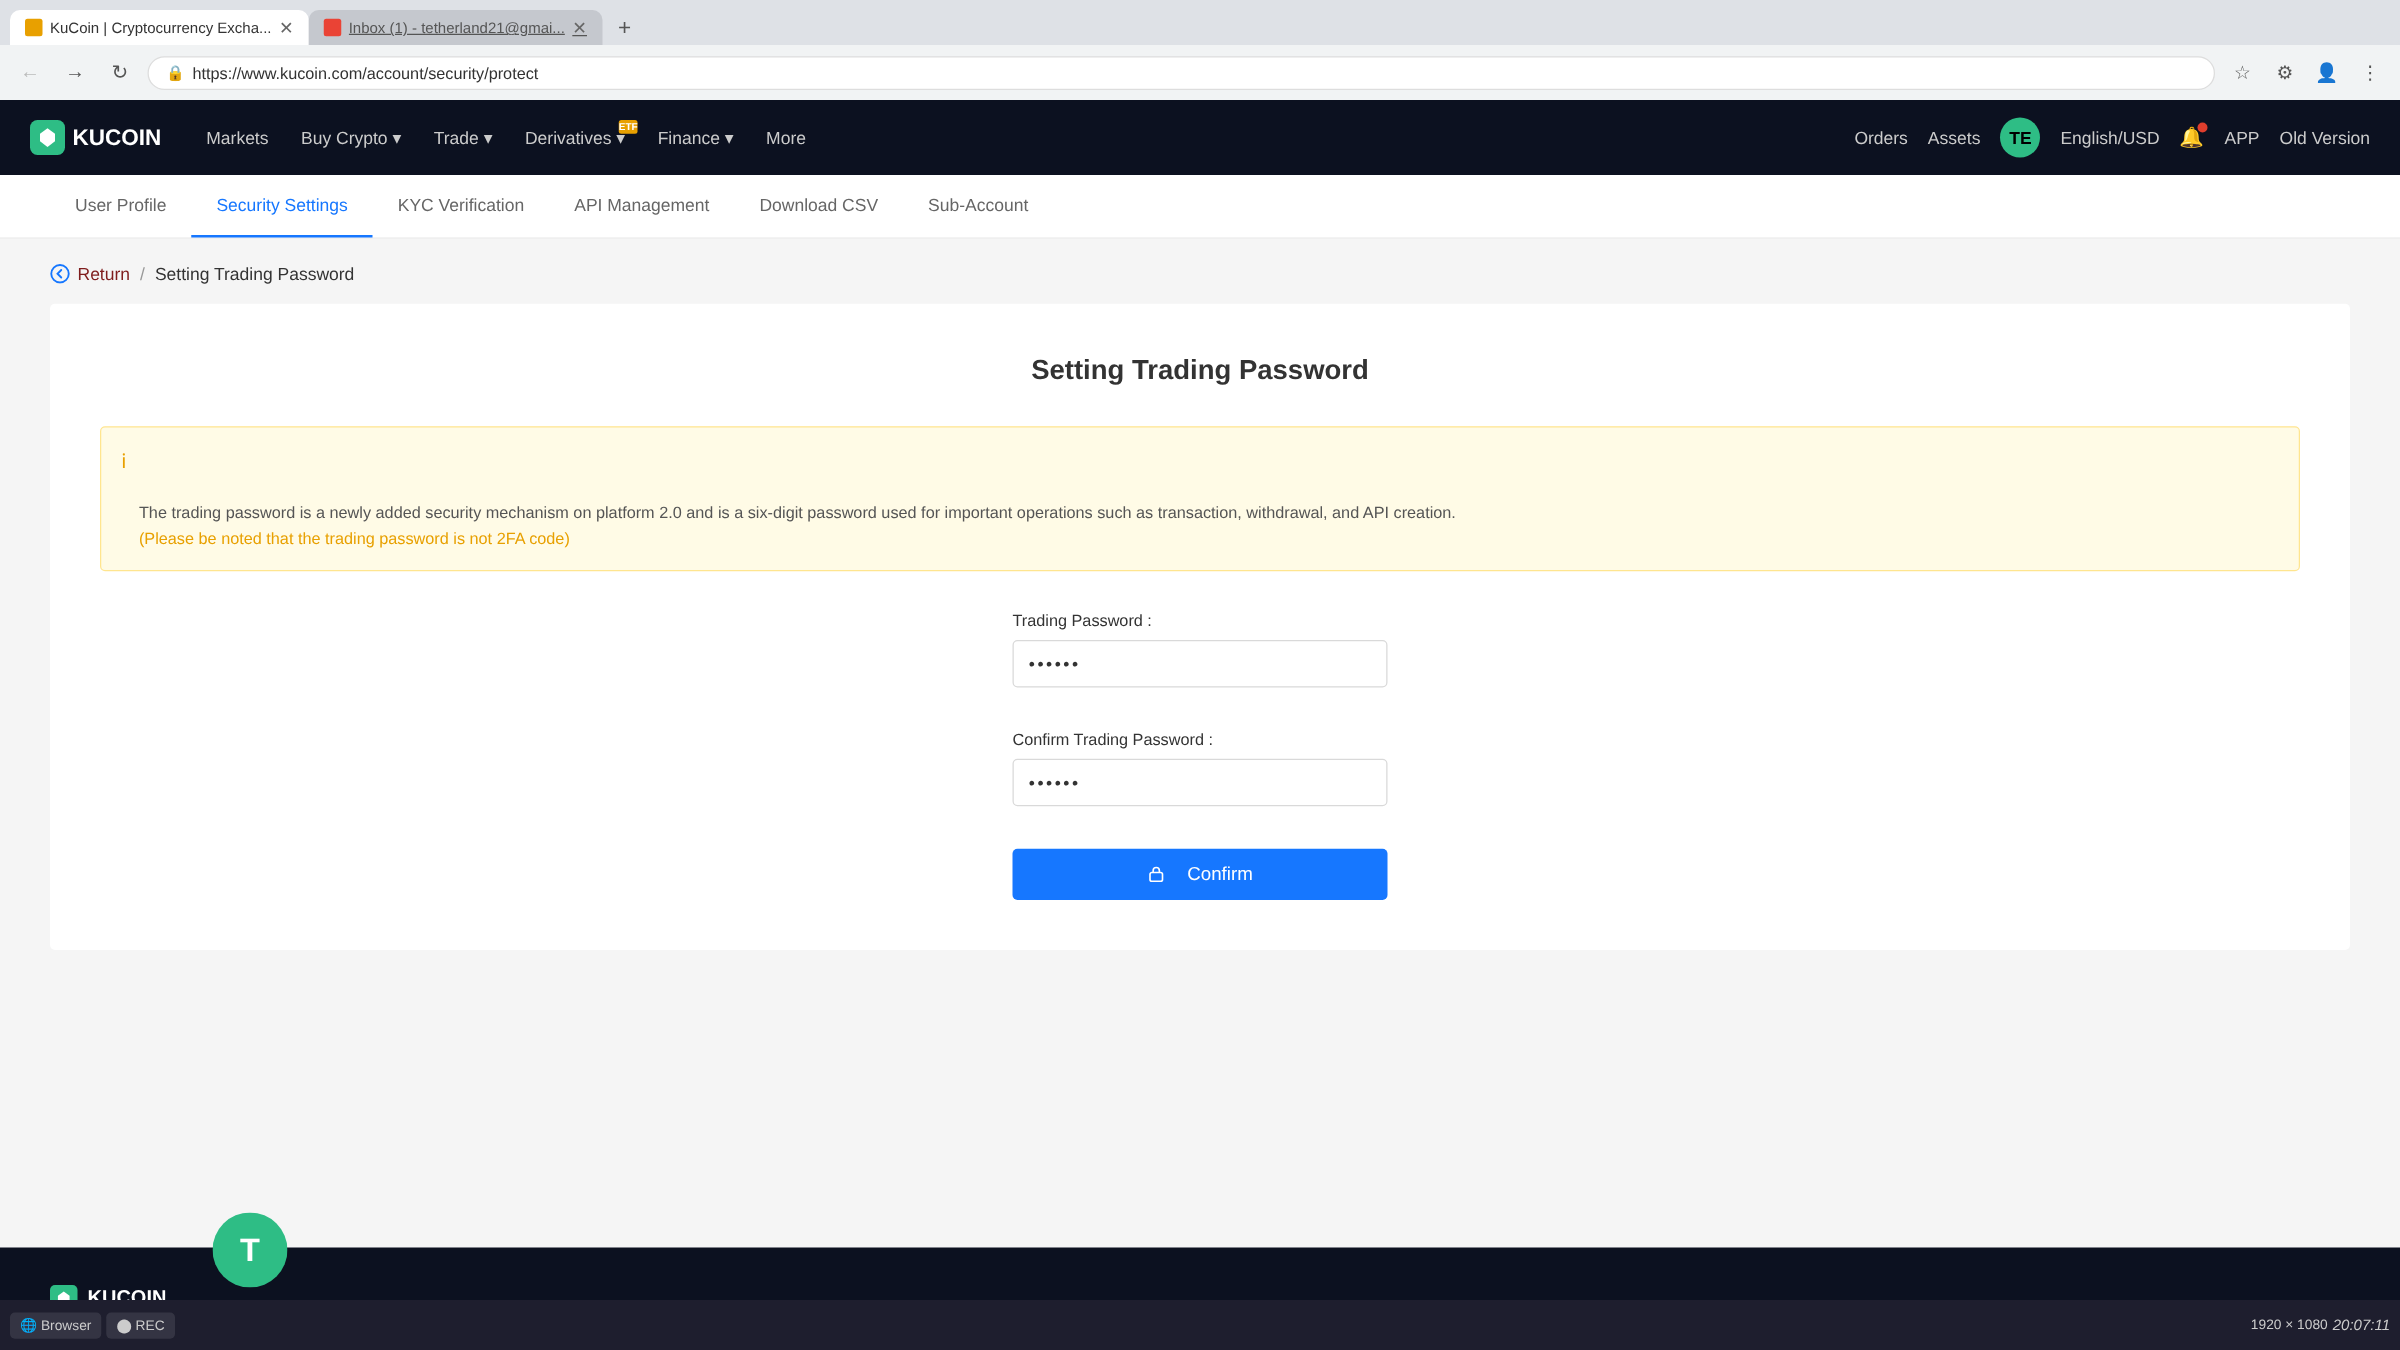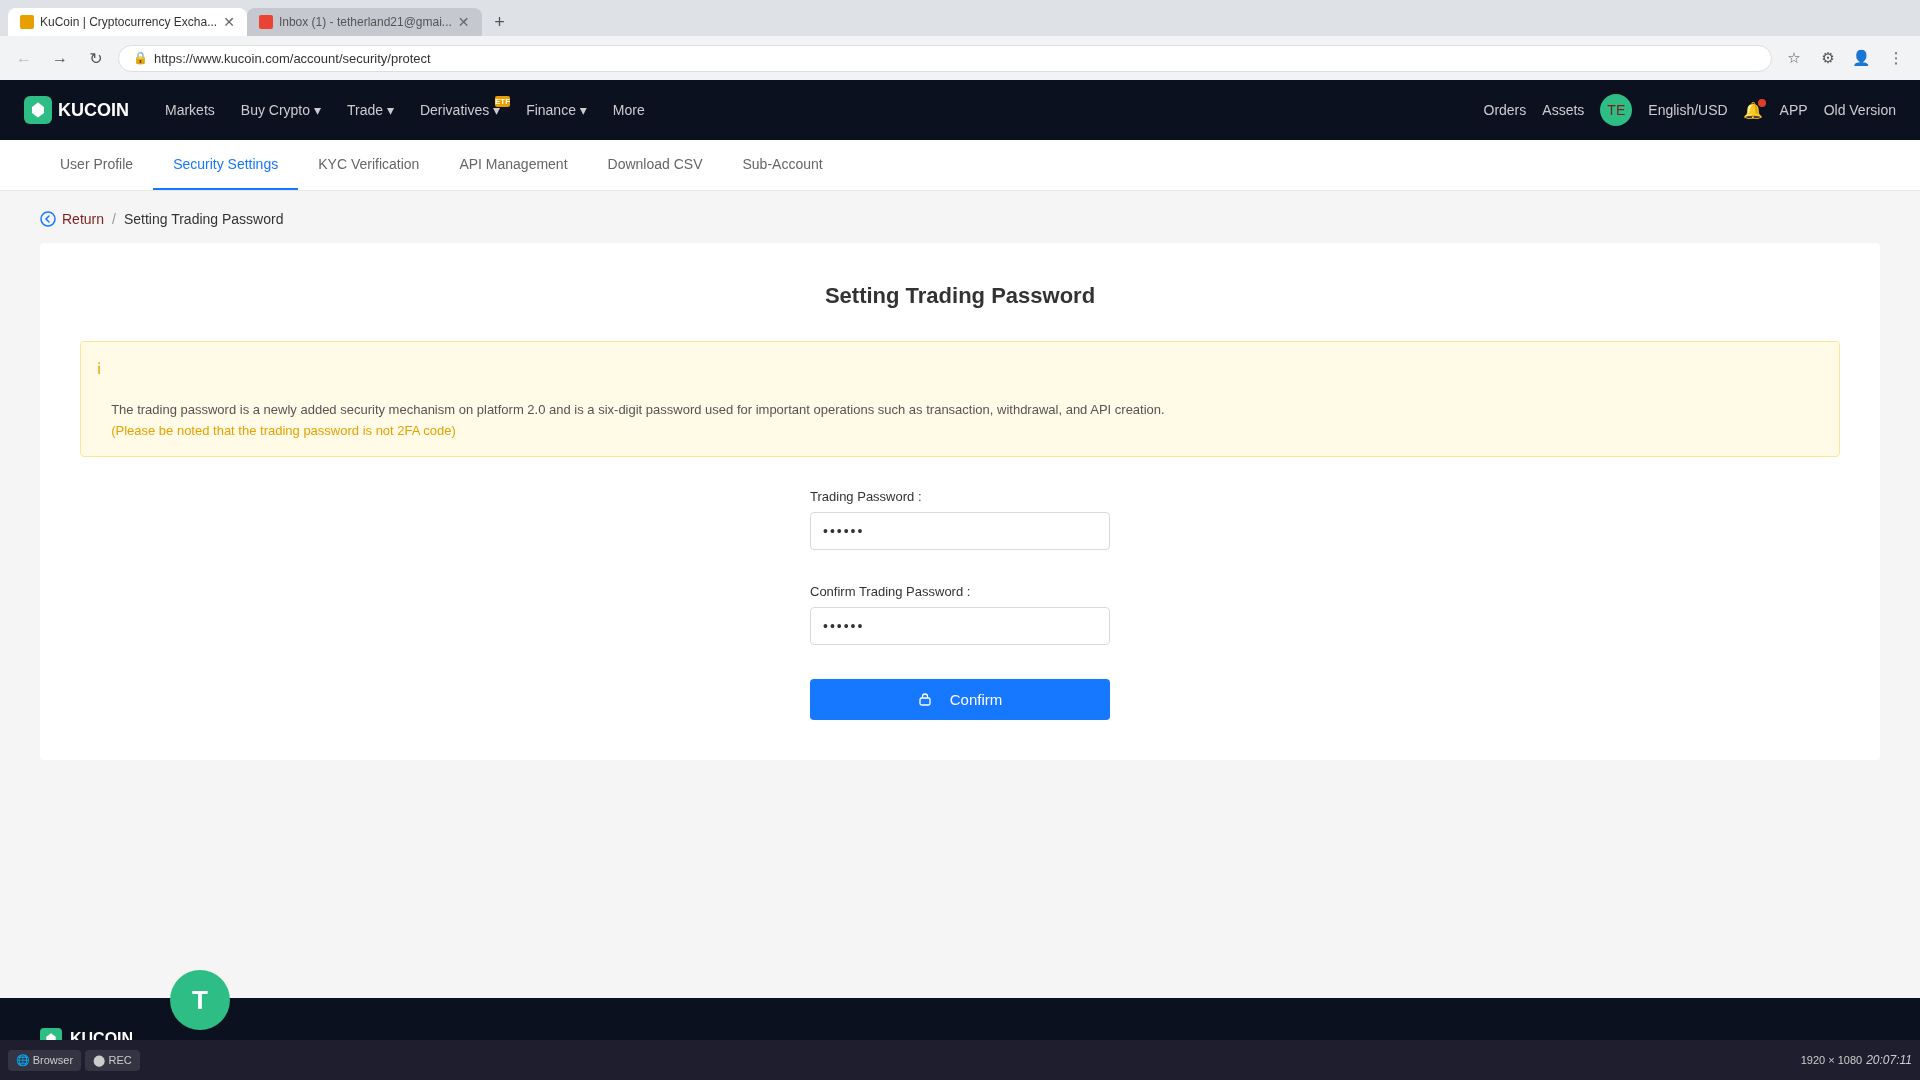--- a/index.html
+++ b/index.html
@@ -2,21 +2,21 @@
 <html><head>
   <meta charset="utf-8">
   <style>
     * { margin: 0; padding: 0; box-sizing: border-box; }
     body { font-family: -apple-system, BlinkMacSystemFont, 'Segoe UI', Arial, sans-serif; background: #f5f5f5; color: #333; font-size: 14px; }
 
     
     .browser-chrome { background: #15803d; width: 100%; }
     .browser-tabs { display: flex; align-items: flex-end; padding: 8px 8px 0; background: #dee1e6; height: 36px; }
     .browser-tab { display: flex; align-items: center; background: #fff; border-radius: 8px 8px 0 0; padding: 0 12px; height: 28px; font-size: 12px; color: #333; gap: 6px; min-width: 180px; }
-    .browser-tab.inactive { background: #c5c8ce; color: #555; }
+    .browser-tab.inactive { background: #c5c8ce; color: #555; text-decoration: underline; }
     .tab-favicon { width: 14px; height: 14px; background: #e8a000; border-radius: 2px; flex-shrink: 0; }
     .tab-favicon.gmail { background: #ea4335; border-radius: 2px; }
     .tab-title { flex: 1; overflow: hidden; text-overflow: ellipsis; white-space: nowrap; font-size: 12px; }
     .tab-close { cursor: pointer; color: #666; font-size: 14px; line-height: 1; }
     .tab-new { width: 28px; height: 28px; display: flex; align-items: center; justify-content: center; color: #555; font-size: 18px; cursor: pointer; margin-left: 4px; }
 
     .browser-bar { background: #f1f3f4; display: flex; align-items: center; padding: 6px 10px; gap: 8px; height: 44px; }
     .nav-btn { background: none; border: none; cursor: pointer; color: #555; font-size: 16px; padding: 4px; border-radius: 50%; width: 28px; height: 28px; display: flex; align-items: center; justify-content: center; }
     .nav-btn.disabled { color: #bbb; cursor: default; }
     .address-bar { flex: 1; background: #fff; border: 1px solid #ddd; border-radius: 20px; padding: 5px 14px; font-size: 13px; color: #333; display: flex; align-items: center; gap: 6px; }
@@ -27,21 +27,21 @@
 
     
     .navbar { background: #0c1120; height: 60px; display: flex; align-items: center; padding: 0 24px; gap: 24px; }
     .logo { display: flex; align-items: center; gap: 6px; color: #fff; font-weight: 700; font-size: 18px; text-decoration: none; }
     .logo-icon { width: 28px; height: 28px; background: #2ebd85; border-radius: 6px; display: flex; align-items: center; justify-content: center; color: #fff; font-size: 14px; font-weight: 900; }
     .nav-links { display: flex; align-items: center; gap: 2px; flex: 1; }
     .nav-link { color: #ccc; font-size: 14px; padding: 8px 12px; cursor: pointer; border-radius: 4px; white-space: nowrap; position: relative; }
     .etf-badge { position: absolute; top: 2px; right: 2px; background: #e8a000; color: #fff; font-size: 8px; padding: 1px 0; border-radius: 2px; font-weight: 700; }
     .nav-right { display: flex; align-items: center; gap: 16px; margin-left: auto; }
     .nav-right-link { color: #ccc; font-size: 14px; cursor: pointer; }
-    .avatar-circle { width: 32px; height: 32px; background: #2ebd85; border-radius: 50%; display: flex; align-items: center; justify-content: center; color: #7f1d1d; font-weight: 400; font-size: 14px; cursor: pointer; }
+    .avatar-circle { width: 32px; height: 32px; background: #2ebd85; border-radius: 50%; display: flex; align-items: center; justify-content: center; color: #000000; font-weight: 700; font-size: 14px; cursor: pointer; }
     .notification-icon { color: #ccc; font-size: 16px; cursor: pointer; position: relative; }
     .notif-dot { position: absolute; top: -2px; right: -2px; width: 8px; height: 8px; background: #e03e2d; border-radius: 50%; }
 
     
     .account-tabs { background: #fff; border-bottom: 1px solid #e8e8e8; display: flex; padding: 0 40px; gap: 0; }
     .account-tab { padding: 16px 20px; font-size: 14px; color: #666; cursor: pointer; border-bottom: 2px solid transparent; white-space: nowrap; }
     .account-tab.active { color: #1677ff; border-bottom-color: #1677ff; font-weight: 500; }
 
     
     .page-content { padding: 20px 40px; background: #f5f5f5; min-height: calc(1080px - 60px - 44px - 36px - 53px - 80px); }

